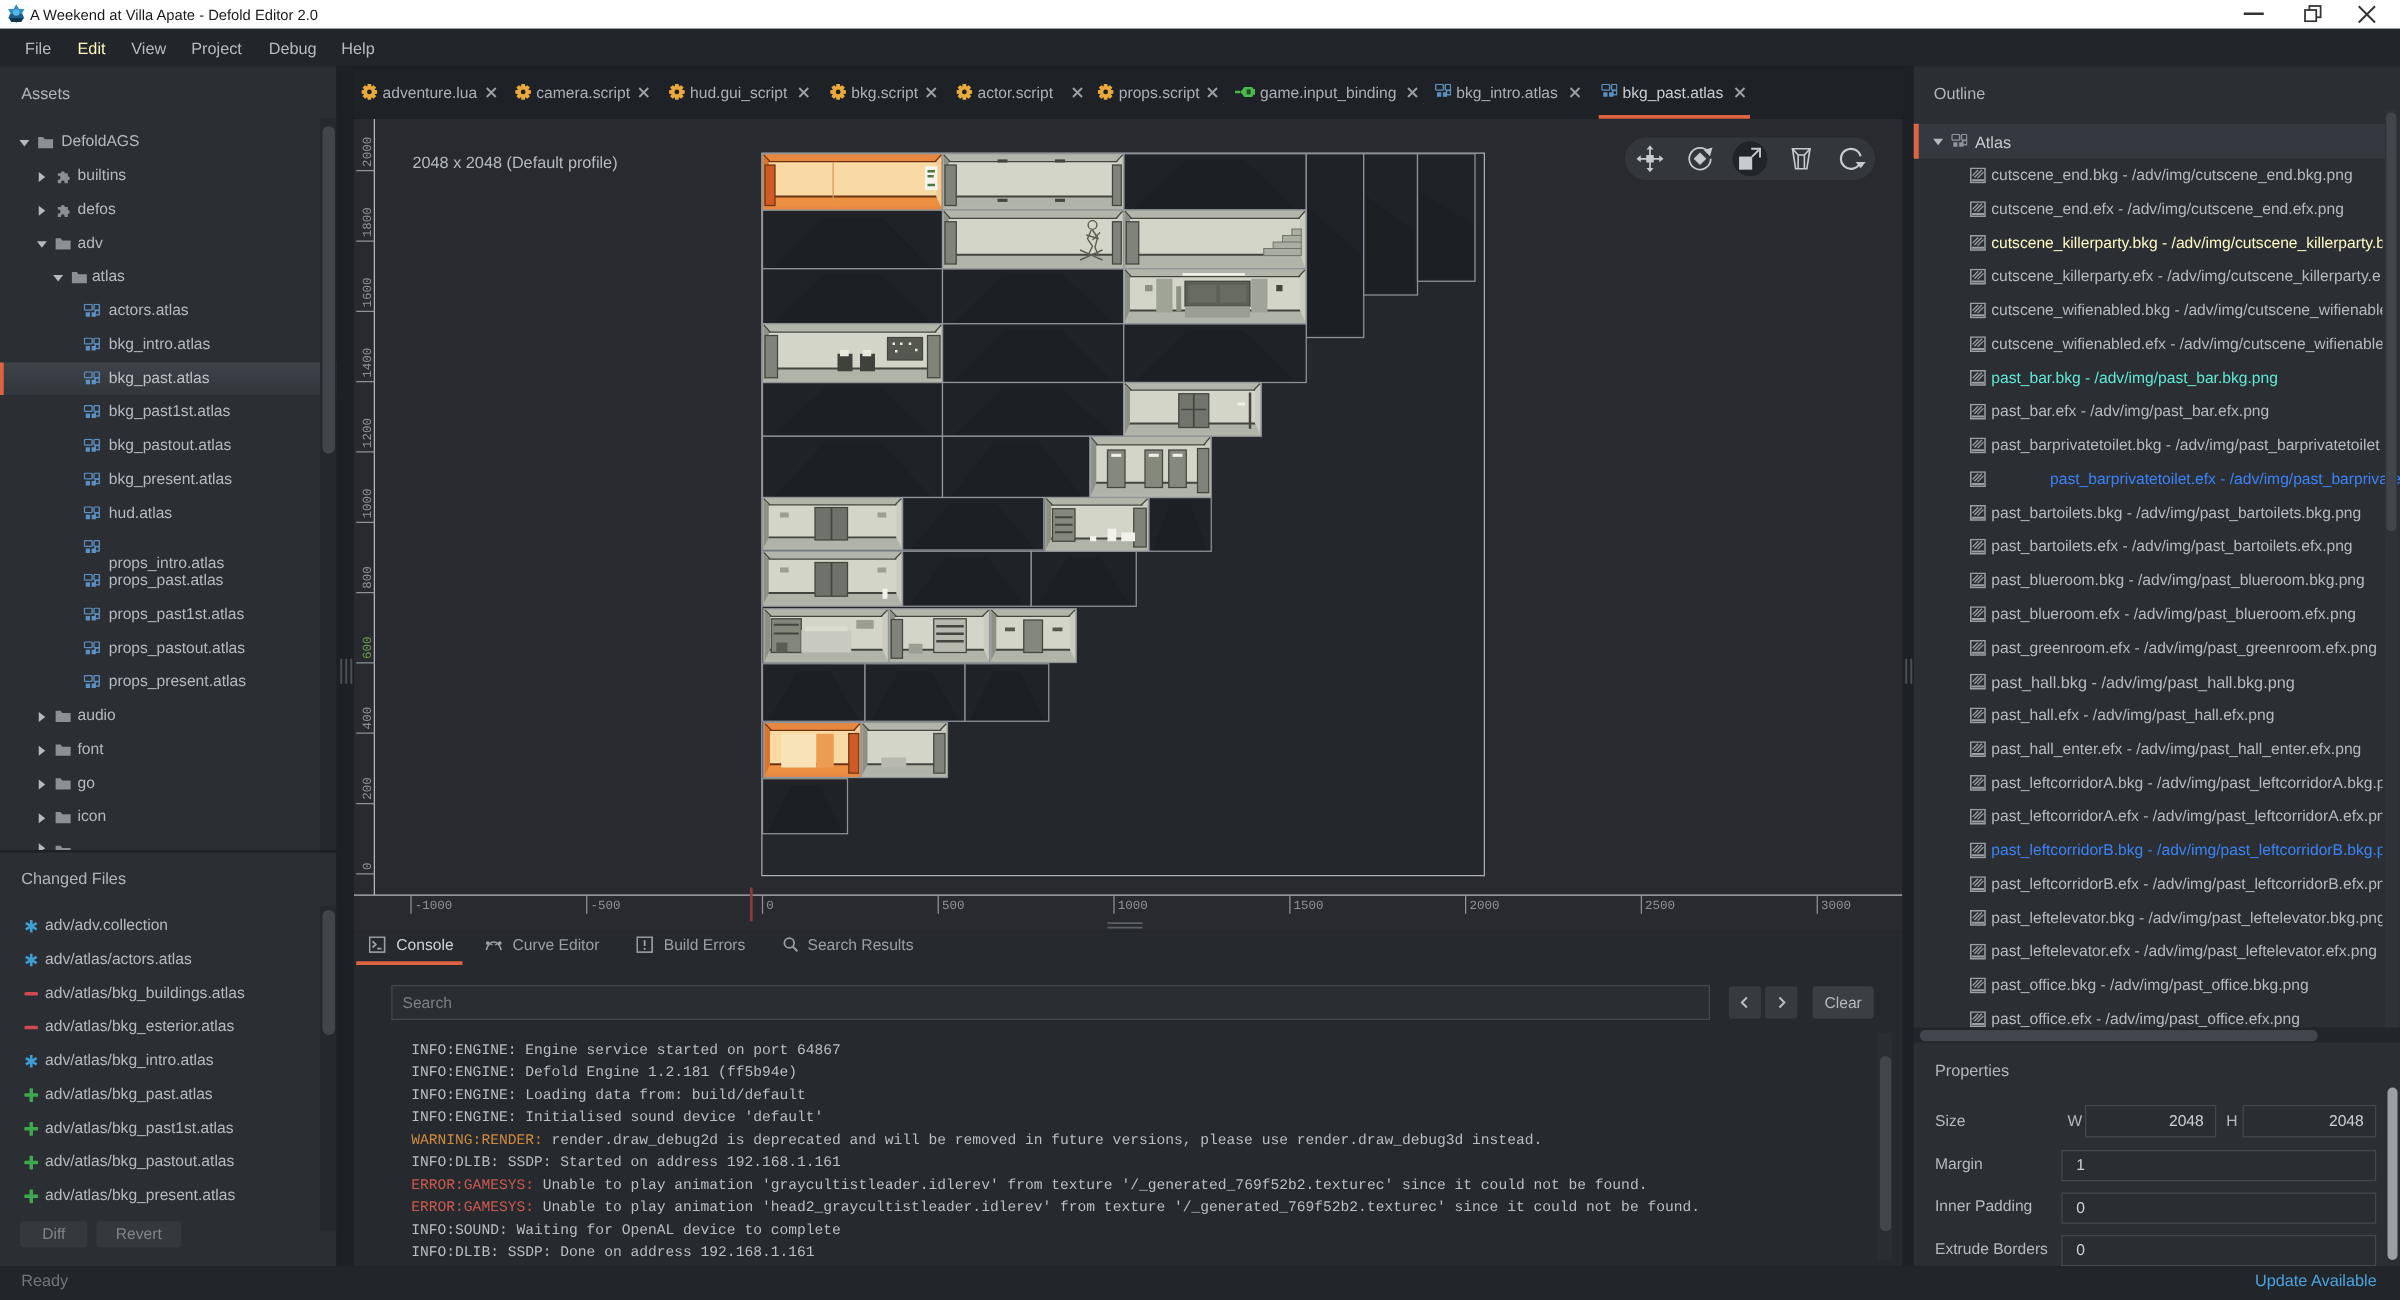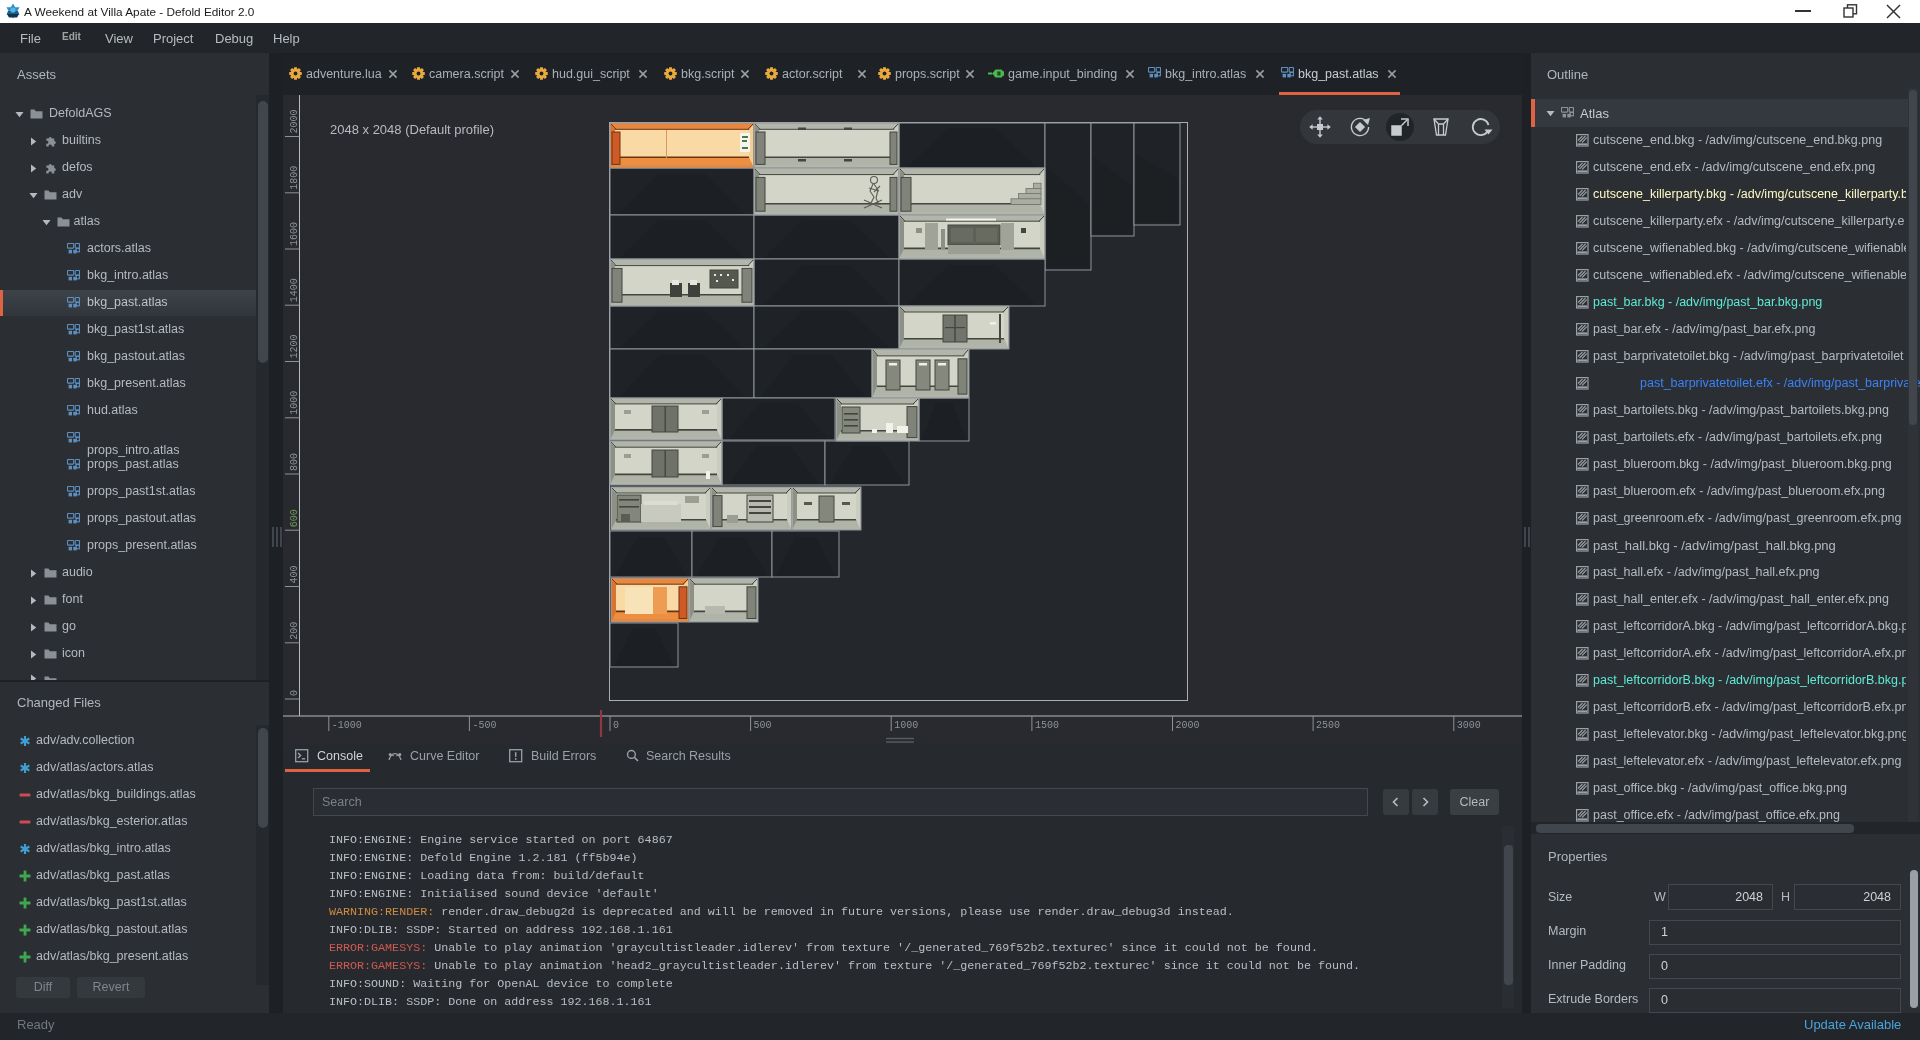--- a/index.html
+++ b/index.html
@@ -25,21 +25,21 @@
       </svg>
     </div>
     <div style="position:absolute;left:1886px;top:4px;width:16px;height:16px;">
       <svg width="15" height="15" viewBox="0 0 15 15" style="display:block;">
         <line x1="1" y1="1" x2="14" y2="14" stroke="#333" stroke-width="1.5"></line>
         <line x1="14" y1="1" x2="1" y2="14" stroke="#333" stroke-width="1.5"></line>
       </svg>
     </div>
     <div style="position:absolute;left:0px;top:23px;width:1920px;height:30px;background:#22262a;"></div>
     <div style="position:absolute;left:20px;top:31px;font-size:13px;color:#b7bcc1;white-space:pre;font-weight:400;">File</div>
-    <div style="position:absolute;left:62px;top:31px;font-size:10px;color:#a3a3a3;white-space:pre;font-weight:700;">Edit</div>
+    <div style="position:absolute;left:62px;top:31px;font-size:13px;color:#fef9c3;white-space:pre;font-weight:400;">Edit</div>
     <div style="position:absolute;left:105px;top:31px;font-size:13px;color:#b7bcc1;white-space:pre;font-weight:400;">View</div>
     <div style="position:absolute;left:153px;top:31px;font-size:13px;color:#b7bcc1;white-space:pre;font-weight:400;">Project</div>
     <div style="position:absolute;left:215px;top:31px;font-size:13px;color:#b7bcc1;white-space:pre;font-weight:400;">Debug</div>
     <div style="position:absolute;left:273px;top:31px;font-size:13px;color:#b7bcc1;white-space:pre;font-weight:400;">Help</div>
     <div style="position:absolute;left:0px;top:53px;width:1920px;height:960px;background:#1d2125;"></div>
     <div style="position:absolute;left:0px;top:53px;width:269px;height:960px;background:#2b2f34;"></div>
     <div style="position:absolute;left:17px;top:67px;font-size:13px;color:#b0b6bc;white-space:pre;font-weight:400;">Assets</div>
     <div style="position:absolute;left:0px;top:290px;width:269px;height:26px;background:linear-gradient(#3d4349,#31363b);"></div>
     <div style="position:absolute;left:0px;top:290px;width:3px;height:26px;background:#dd6342;"></div>
     <div style="position:absolute;left:15px;top:110.5px;width:9px;height:7px;">
@@ -1133,21 +1133,21 @@
     <div style="position:absolute;left:1593px;top:646px;width:313px;height:17px;font-size:12.5px;color:#b4bac0;white-space:pre;overflow:hidden;">past_leftcorridorA.efx - /adv/img/past_leftcorridorA.efx.pn</div>
     <div style="position:absolute;left:1576px;top:674px;width:13px;height:13px;">
       <svg width="13" height="13" viewBox="0 0 13 13" style="display:block;">
         <rect x="0.6" y="0.6" width="11.4" height="11.4" fill="none" stroke="#9aa0a5" stroke-width="1.2"></rect>
         <line x1="2" y1="6.5" x2="6.5" y2="2" stroke="#9aa0a5" stroke-width="1.1"></line>
         <line x1="3.5" y1="8" x2="9.5" y2="2" stroke="#9aa0a5" stroke-width="1.1"></line>
         <line x1="6" y1="8.5" x2="10.8" y2="3.7" stroke="#9aa0a5" stroke-width="1.1"></line>
         <line x1="1.4" y1="10.2" x2="11.2" y2="10.2" stroke="#9aa0a5" stroke-width="1.7"></line>
       </svg>
     </div>
-    <div style="position:absolute;left:1593px;top:673px;width:313px;height:17px;font-size:12.5px;color:#5eead4;white-space:pre;overflow:hidden;">past_leftcorridorB.bkg - /adv/img/past_leftcorridorB.bkg.p</div>
+    <div style="position:absolute;left:1593px;top:673px;width:313px;height:17px;font-size:12.5px;color:#3b82f6;white-space:pre;overflow:hidden;">past_leftcorridorB.bkg - /adv/img/past_leftcorridorB.bkg.p</div>
     <div style="position:absolute;left:1576px;top:701px;width:13px;height:13px;">
       <svg width="13" height="13" viewBox="0 0 13 13" style="display:block;">
         <rect x="0.6" y="0.6" width="11.4" height="11.4" fill="none" stroke="#9aa0a5" stroke-width="1.2"></rect>
         <line x1="2" y1="6.5" x2="6.5" y2="2" stroke="#9aa0a5" stroke-width="1.1"></line>
         <line x1="3.5" y1="8" x2="9.5" y2="2" stroke="#9aa0a5" stroke-width="1.1"></line>
         <line x1="6" y1="8.5" x2="10.8" y2="3.7" stroke="#9aa0a5" stroke-width="1.1"></line>
         <line x1="1.4" y1="10.2" x2="11.2" y2="10.2" stroke="#9aa0a5" stroke-width="1.7"></line>
       </svg>
     </div>
     <div style="position:absolute;left:1593px;top:700px;width:313px;height:17px;font-size:12.5px;color:#b4bac0;white-space:pre;overflow:hidden;">past_leftcorridorB.efx - /adv/img/past_leftcorridorB.efx.pn</div>

